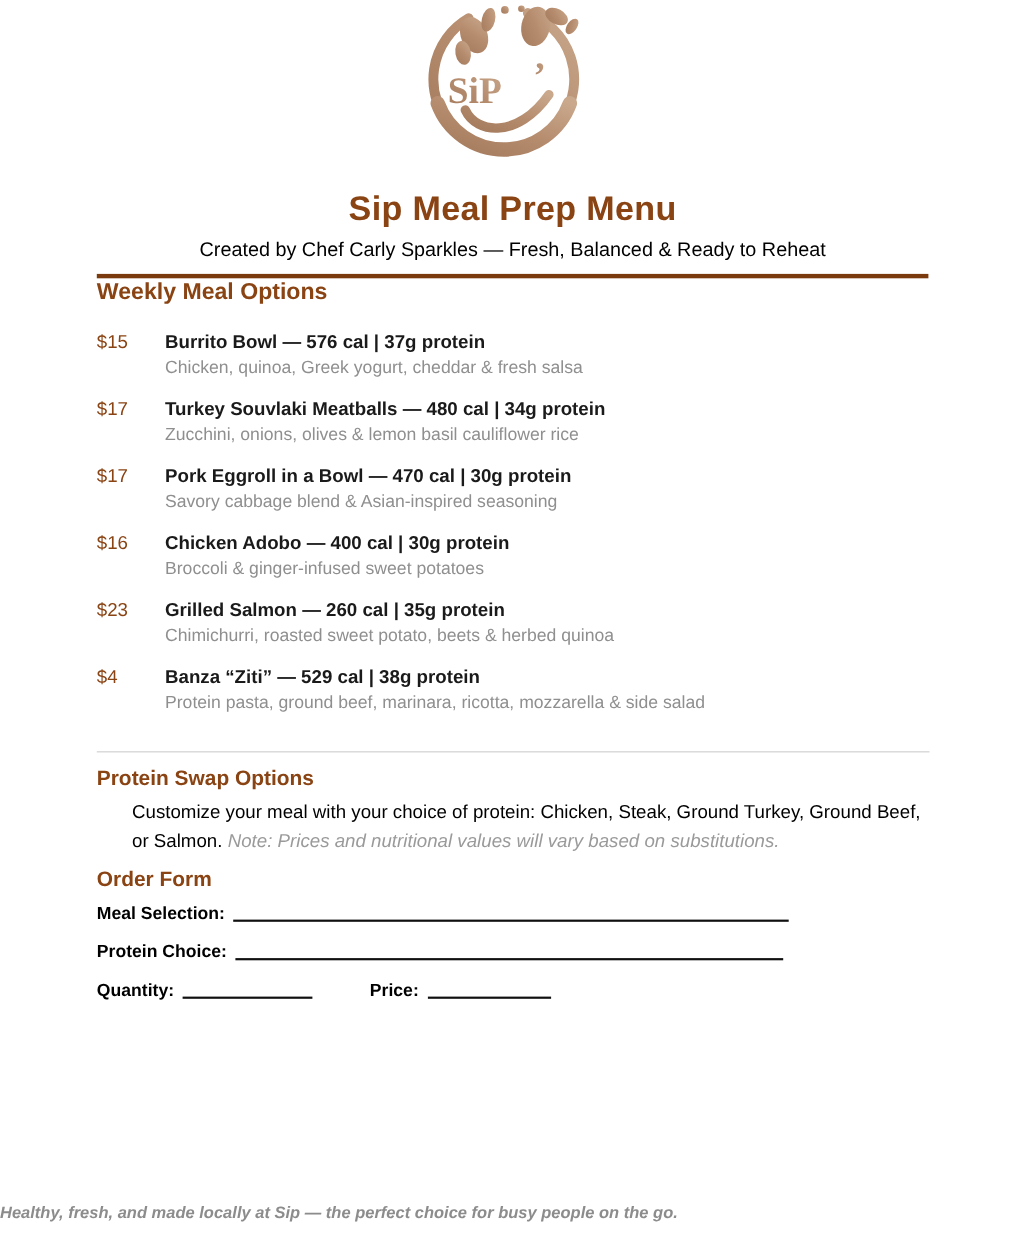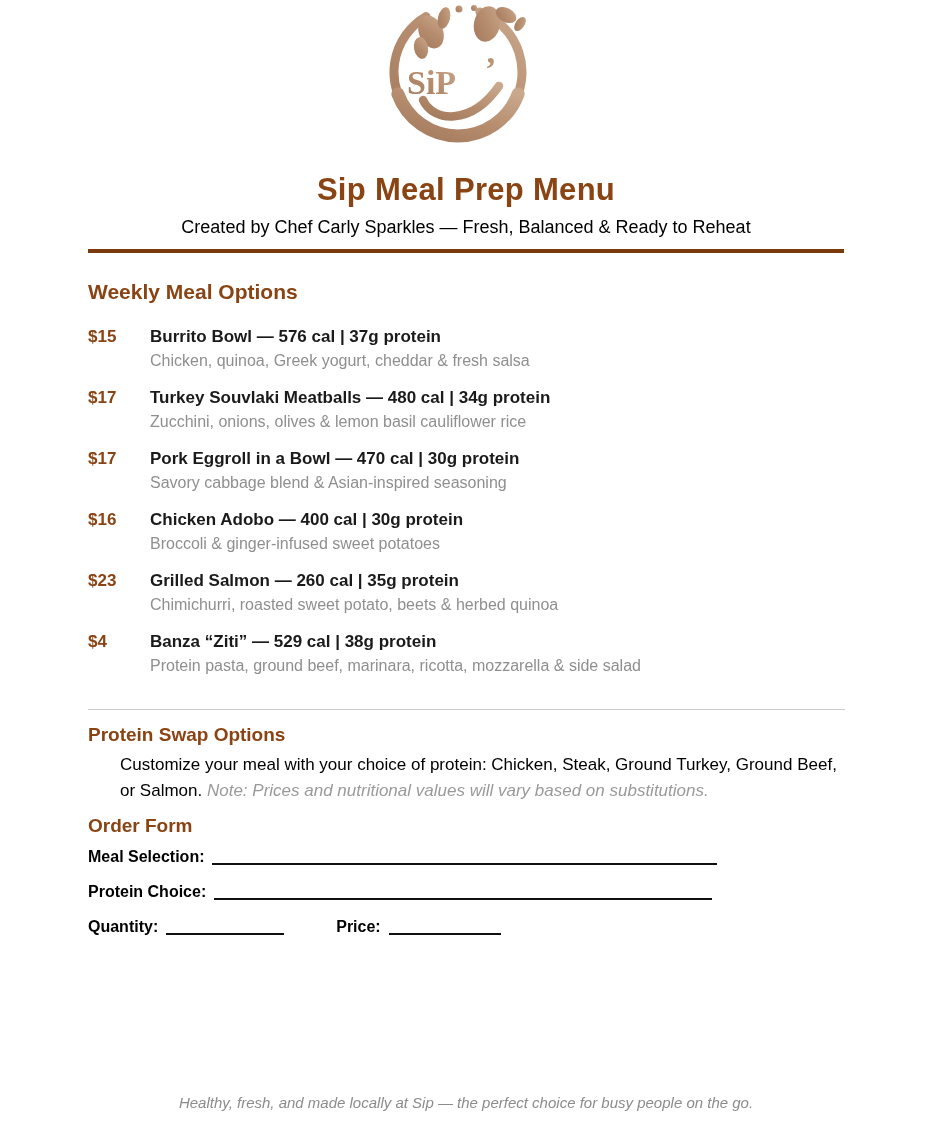--- a/index.html
+++ b/index.html
@@ -40,34 +40,33 @@
     margin:10px 88px 0 88px;
     height:4px;
     background:var(--rule-brown);
   }
   .content{padding:0 87px 0 88px;}
   .section-heading{
     color:var(--brand-brown);
     font-weight:bold;
   }
   .weekly-heading{
-    margin-top:26px;
     font-size:21px;
     line-height:25px;
   }
   .menu-list{margin-top:22px;}
   .menu-item{
     display:flex;
     align-items:flex-start;
     margin-bottom:16px;
   }
   .menu-item .price{
     flex:0 0 62px;
     font-size:17px;
-    font-weight:bold;
+    font-weight:normal;
     color:var(--brand-brown);
     line-height:21px;
   }
   .menu-item .item-title{
     font-size:17px;
     font-weight:bold;
     color:#1a1a1a;
     line-height:21px;
   }
   .menu-item .item-desc{
@@ -119,24 +118,25 @@
   }
   .fill-meal{width:505px;}
   .fill-protein{width:498px;}
   .fill-quantity{width:118px;}
   .fill-price{width:112px;}
   .pair-gap{display:inline-block;width:52px;}
   .footer{
     position:absolute;
     left:0;right:0;
     top:1094px;
-    text-align:center;
+    text-align:left;
     font-size:15px;
     font-style:italic;
     color:#8c8c8c;
+    font-weight:bold;
   }
 </style>
 </head>
 <body>
 
 <div class="logo-wrap">
   <svg width="190" height="140" viewBox="0 0 190 140" aria-hidden="true">
     <defs>
       <linearGradient id="copper" x1="0" y1="1" x2="1" y2="0">
         <stop offset="0" stop-color="#a47a5d"></stop>

